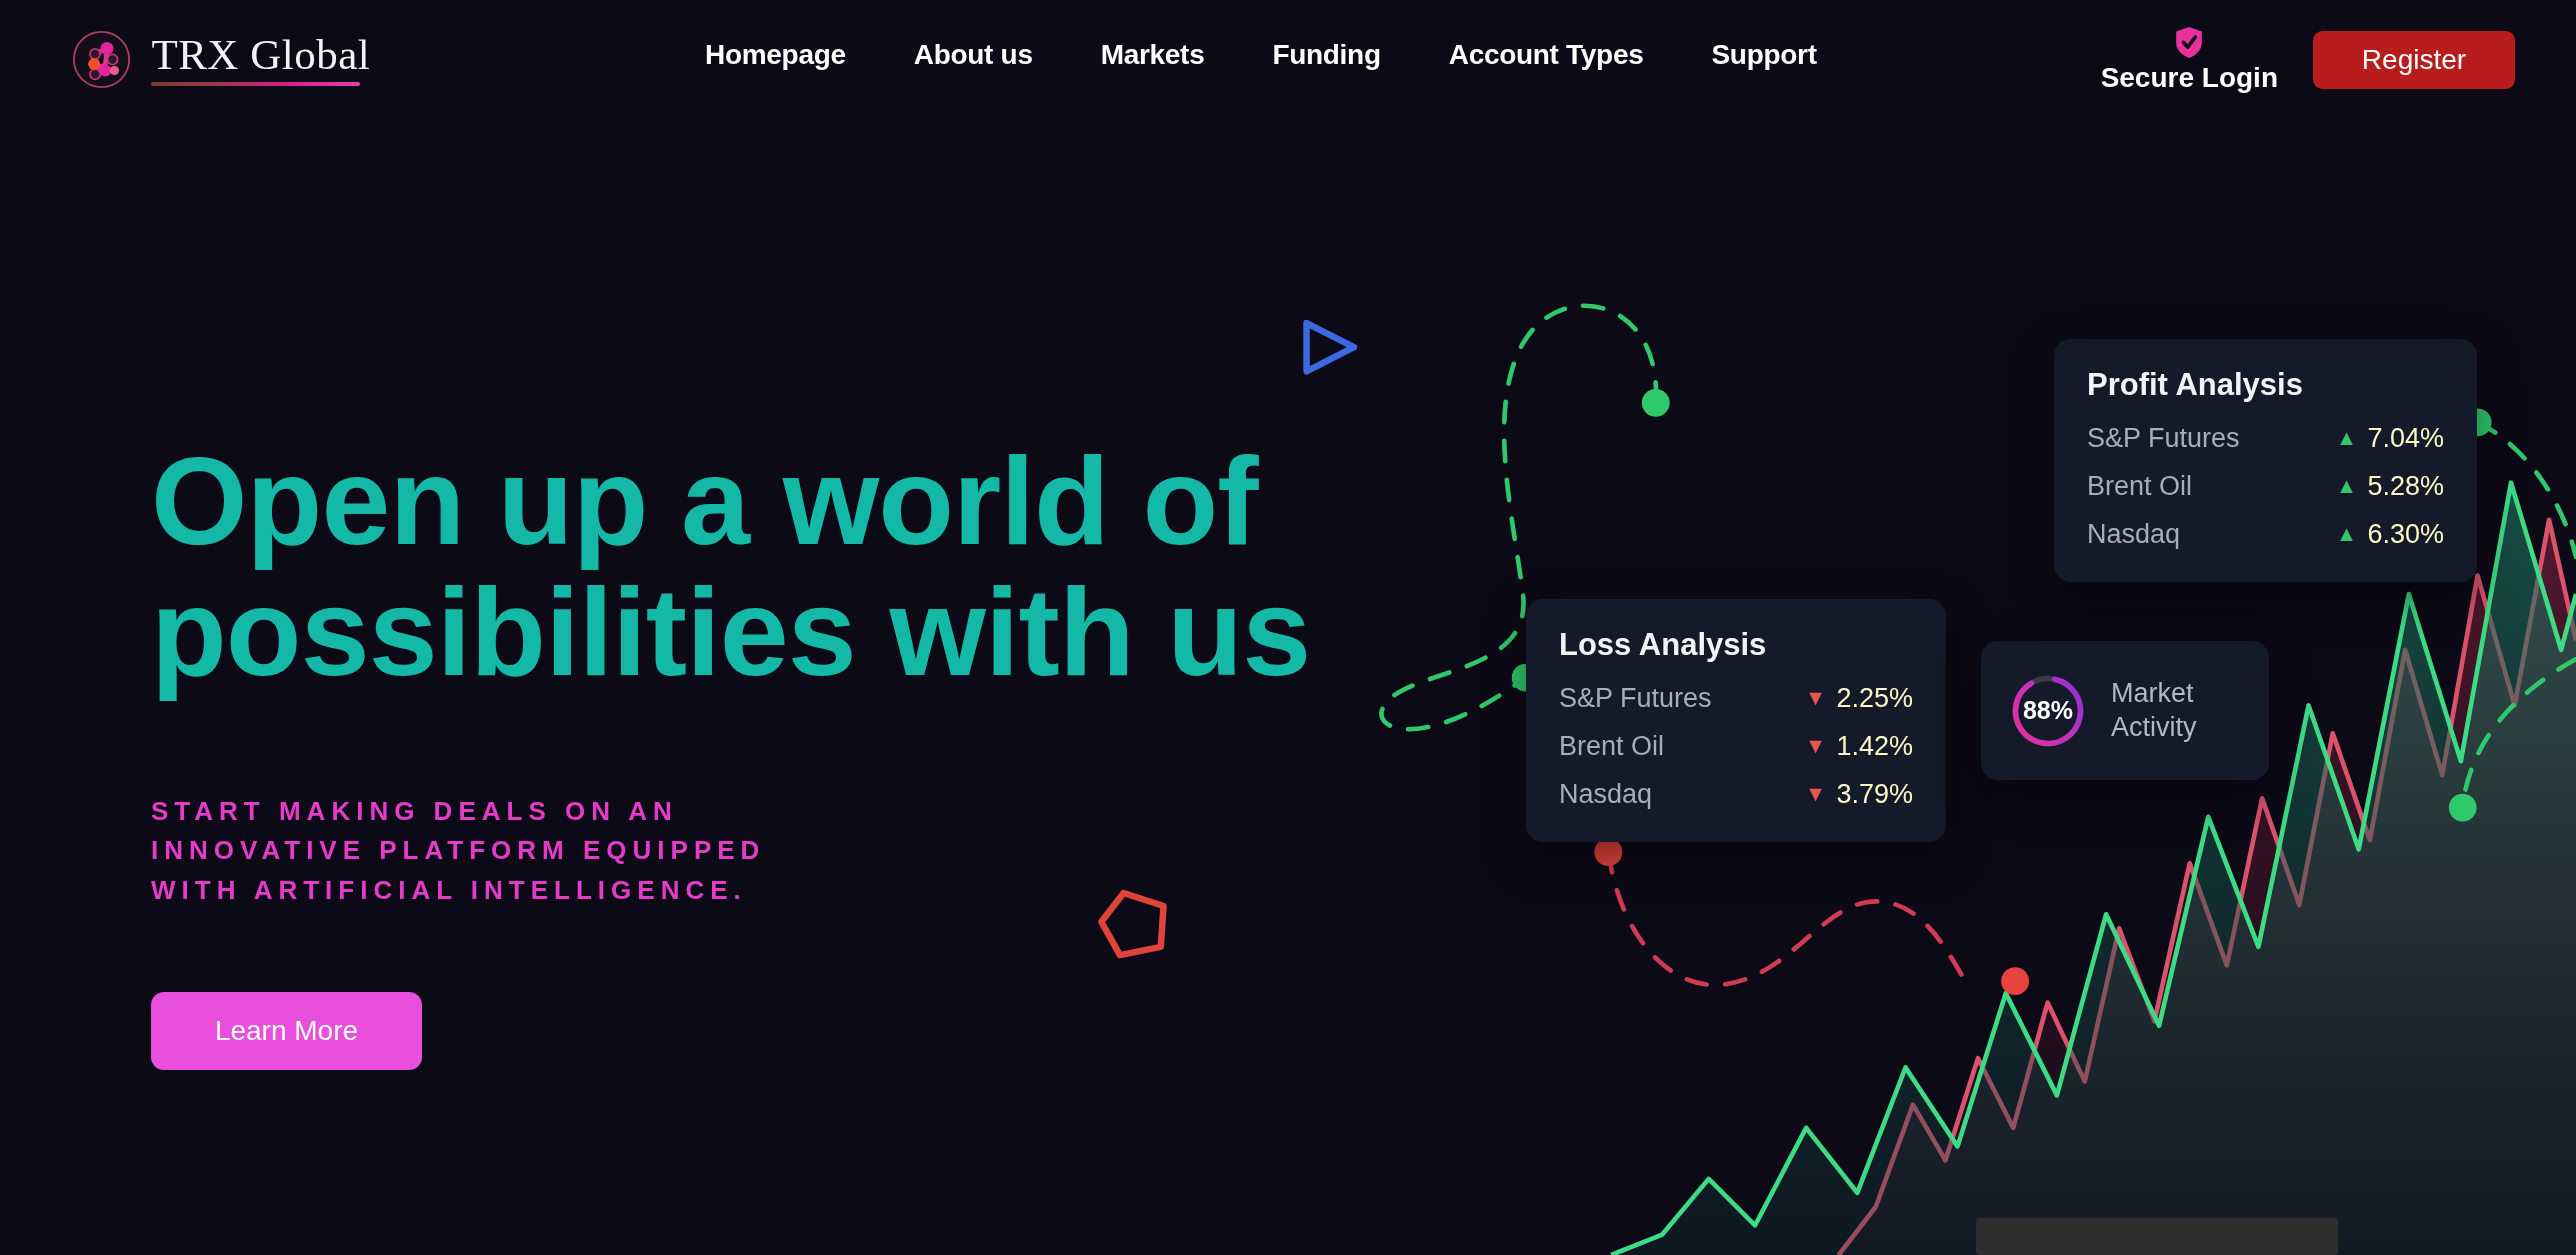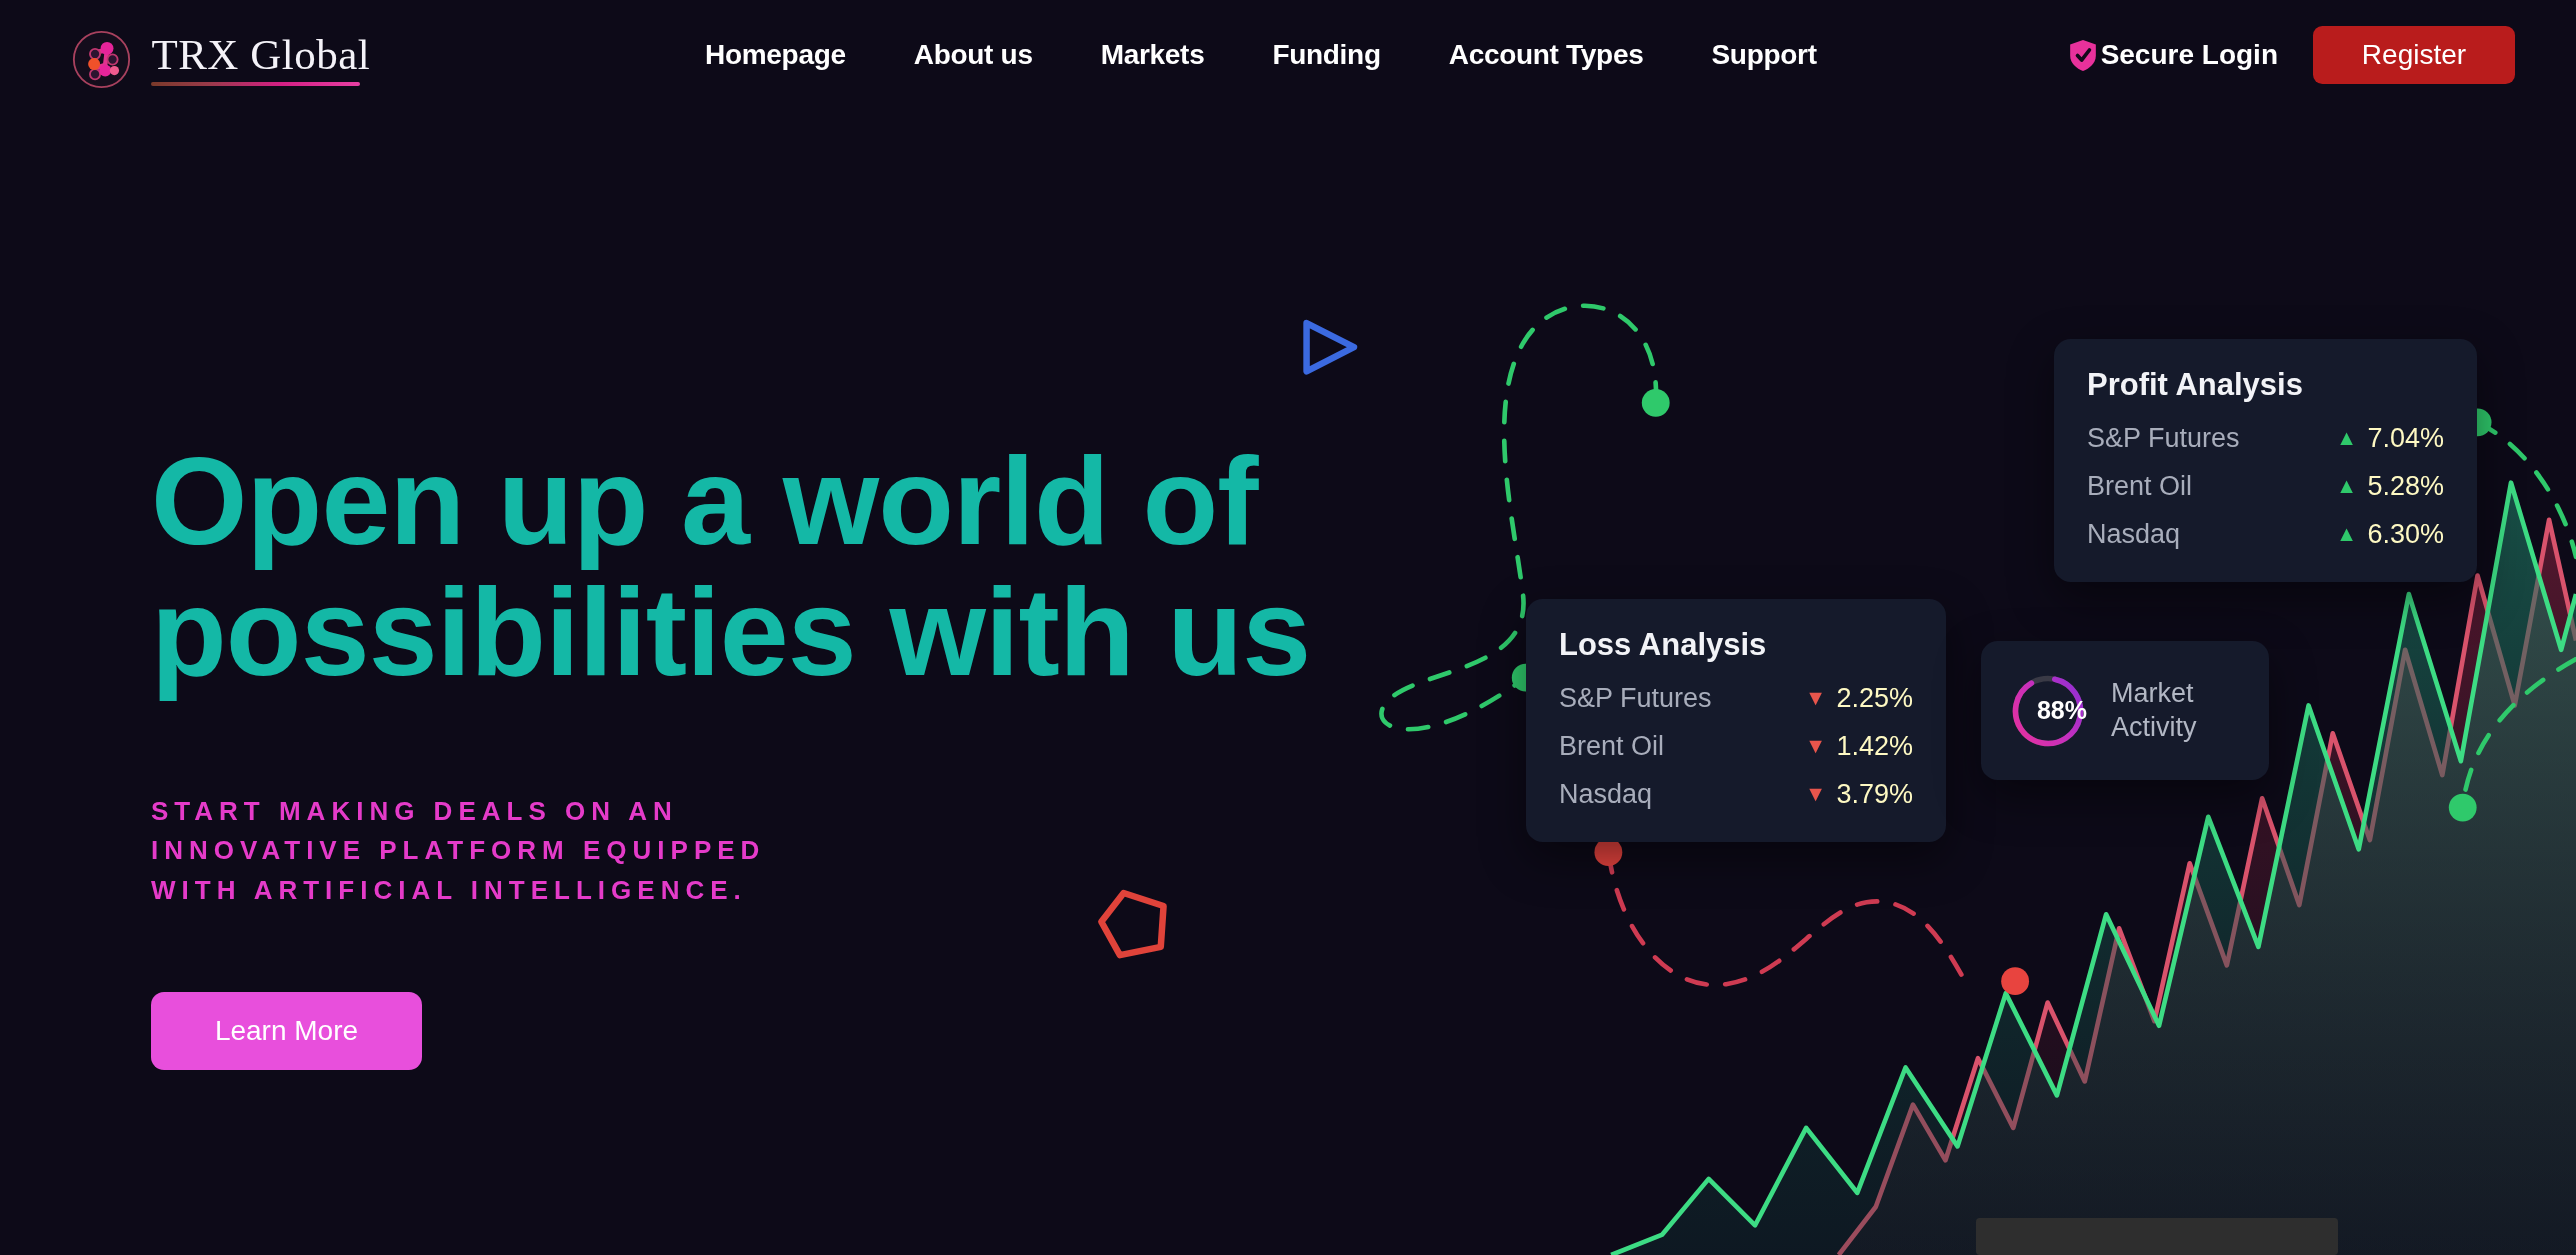--- a/index.html
+++ b/index.html
@@ -55,21 +55,21 @@
     letter-spacing:-0.3px; white-space:nowrap;
     padding:0 34px; cursor:pointer;
     font-stretch:condensed;
   }
 
   #header-actions {
     position:absolute; right:61px; top:26px;
     display:flex; align-items:center; gap:35px;
   }
   #secure-login {
-    display:flex; align-items:center; gap:3px; cursor:pointer;
+    display:flex; align-items:center; gap:3px; cursor:pointer;flex-direction:column;
   }
   #secure-login-label {
     font-size:28px; font-weight:bold; color:#ffffff; white-space:nowrap;
   }
   #register-btn {
     width:202px; height:58px; border-radius:9.3px;
     background:#b91c1c;
     display:flex; align-items:center; justify-content:center;
     cursor:pointer; border:none;
   }
@@ -141,21 +141,21 @@
 
   #card-profit { left:2054px; top:339px; width:423px; }
   #card-loss   { left:1526px; top:599px; width:420px; }
 
   #card-activity {
     left:1981px; top:641px; width:288px; height:139px;
     display:flex; align-items:center; padding:0 28px; gap:24px;
   }
   #activity-ring-wrap {
     position:relative; width:78px; height:78px; flex:none;
-    display:flex; align-items:center; justify-content:flex-end;
+    display:flex; align-items:center; justify-content:center;
   }
   #activity-pct {
     position:absolute; font-size:25px; font-weight:bold; color:#ffffff;
   }
   #activity-label {
     font-size:27px; color:#b2b7c4; line-height:1.25;
     white-space:pre-line;
   }
 
   #bottom-panel {

